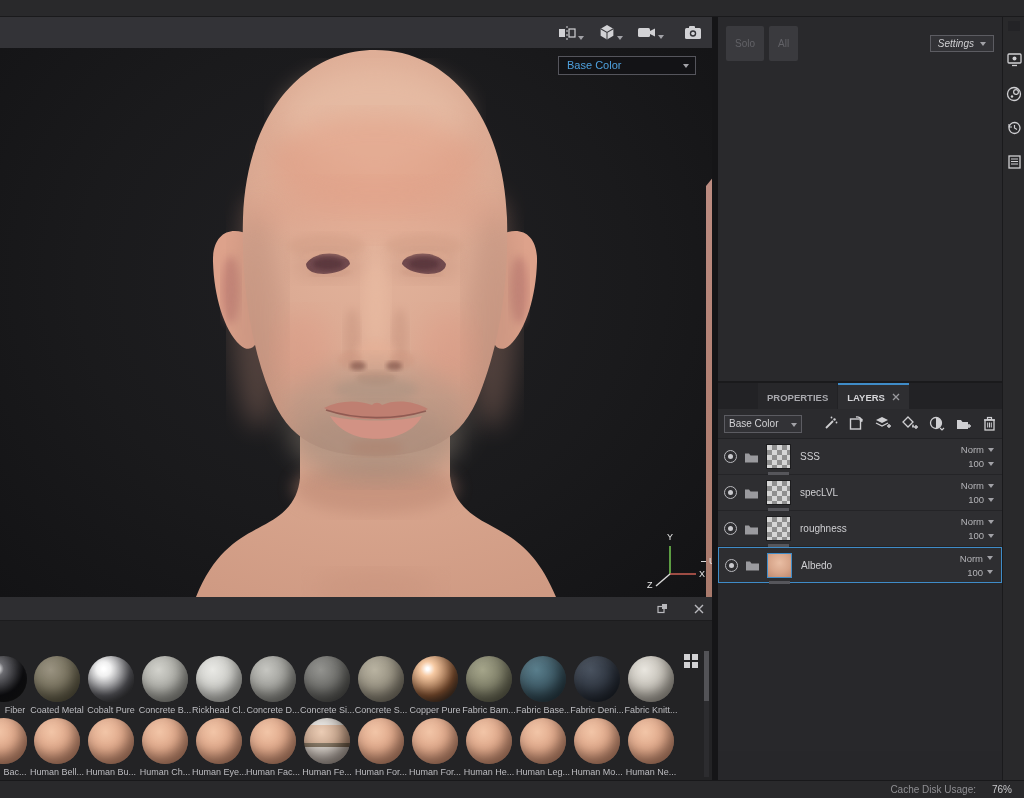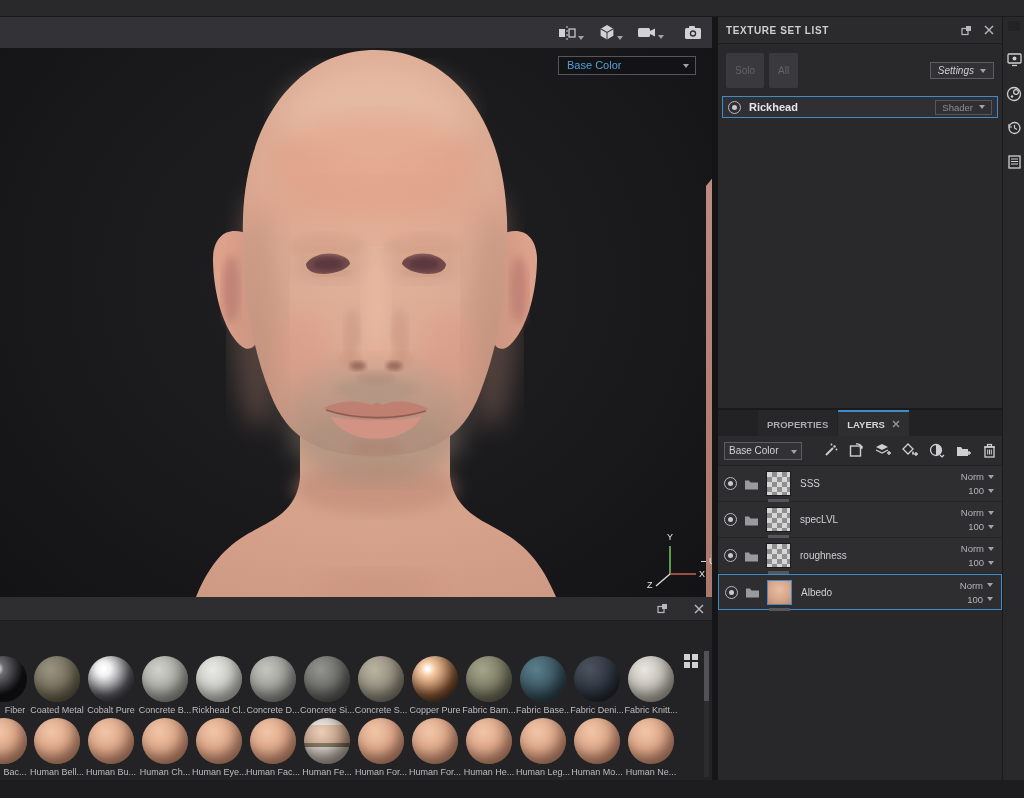--- a/index.html
+++ b/index.html
@@ -410,50 +410,26 @@
       <div class="shelf-scroll">
           <div class="shelf-thumb"></div>
         </div>
     </div>
   </div>
 
   <div class="vgap"></div>
 
   <div class="right-col">
 
-    <div class="panel-header">
-      <span class="panel-title">TEXTURE SET LIST</span>
-      <span class="hdr-ic">
-        <svg width="11" height="11" viewBox="0 0 11 11">
-            <rect x="1" y="3.5" width="6" height="6" fill="none" stroke="#b9b9bd" stroke-width="1.2"></rect>
-            <rect x="5" y="1" width="5" height="5" fill="#b9b9bd"></rect>
-          </svg>
-      </span>
-      <span class="hdr-ic">
-        <svg width="10" height="10" viewBox="0 0 10 10">
-            <path d="M1 1 L9 9 M9 1 L1 9" stroke="#b9b9bd" stroke-width="1.4"></path>
-          </svg>
-      </span>
-    </div>
     <div class="tsl-body">
       <div class="tsl-controls">
         <span class="btn-disabled">Solo</span>
         <span class="btn-disabled">All</span>
         <span class="btn-settings">
           <span>Settings</span>
-          <span class="chev"></span>
-        </span>
-      </div>
-      <div class="ts-row">
-        <span class="eye">
-            <span class="eye-dot"></span>
-          </span>
-        <span class="ts-name">Rickhead</span>
-        <span class="btn-shader">
-          <span>Shader</span>
           <span class="chev"></span>
         </span>
       </div>
     </div>
 
     <div class="divider"></div>
 
     <div class="tab-bar">
       <div class="tab">
         <span>PROPERTIES</span>
@@ -655,14 +631,18 @@
     <div class="strip-ic">
       <svg width="13" height="14" viewBox="0 0 13 14">
           <rect x="1" y="1" width="11" height="12" fill="none" stroke="#cfcfd2" stroke-width="1.3"></rect>
           <line x1="3" y1="4" x2="10" y2="4" stroke="#cfcfd2" stroke-width="1"></line>
           <line x1="3" y1="6.5" x2="10" y2="6.5" stroke="#cfcfd2" stroke-width="1"></line>
           <line x1="3" y1="9" x2="10" y2="9" stroke="#cfcfd2" stroke-width="1"></line>
         </svg>
     </div>
   </div>
 
+  <div class="status-bar">
+    <span class="status-label">Cache Disk Usage:</span>
+    <span class="status-value">76%</span>
+  </div>
 
 </div>
 
 </body></html>

